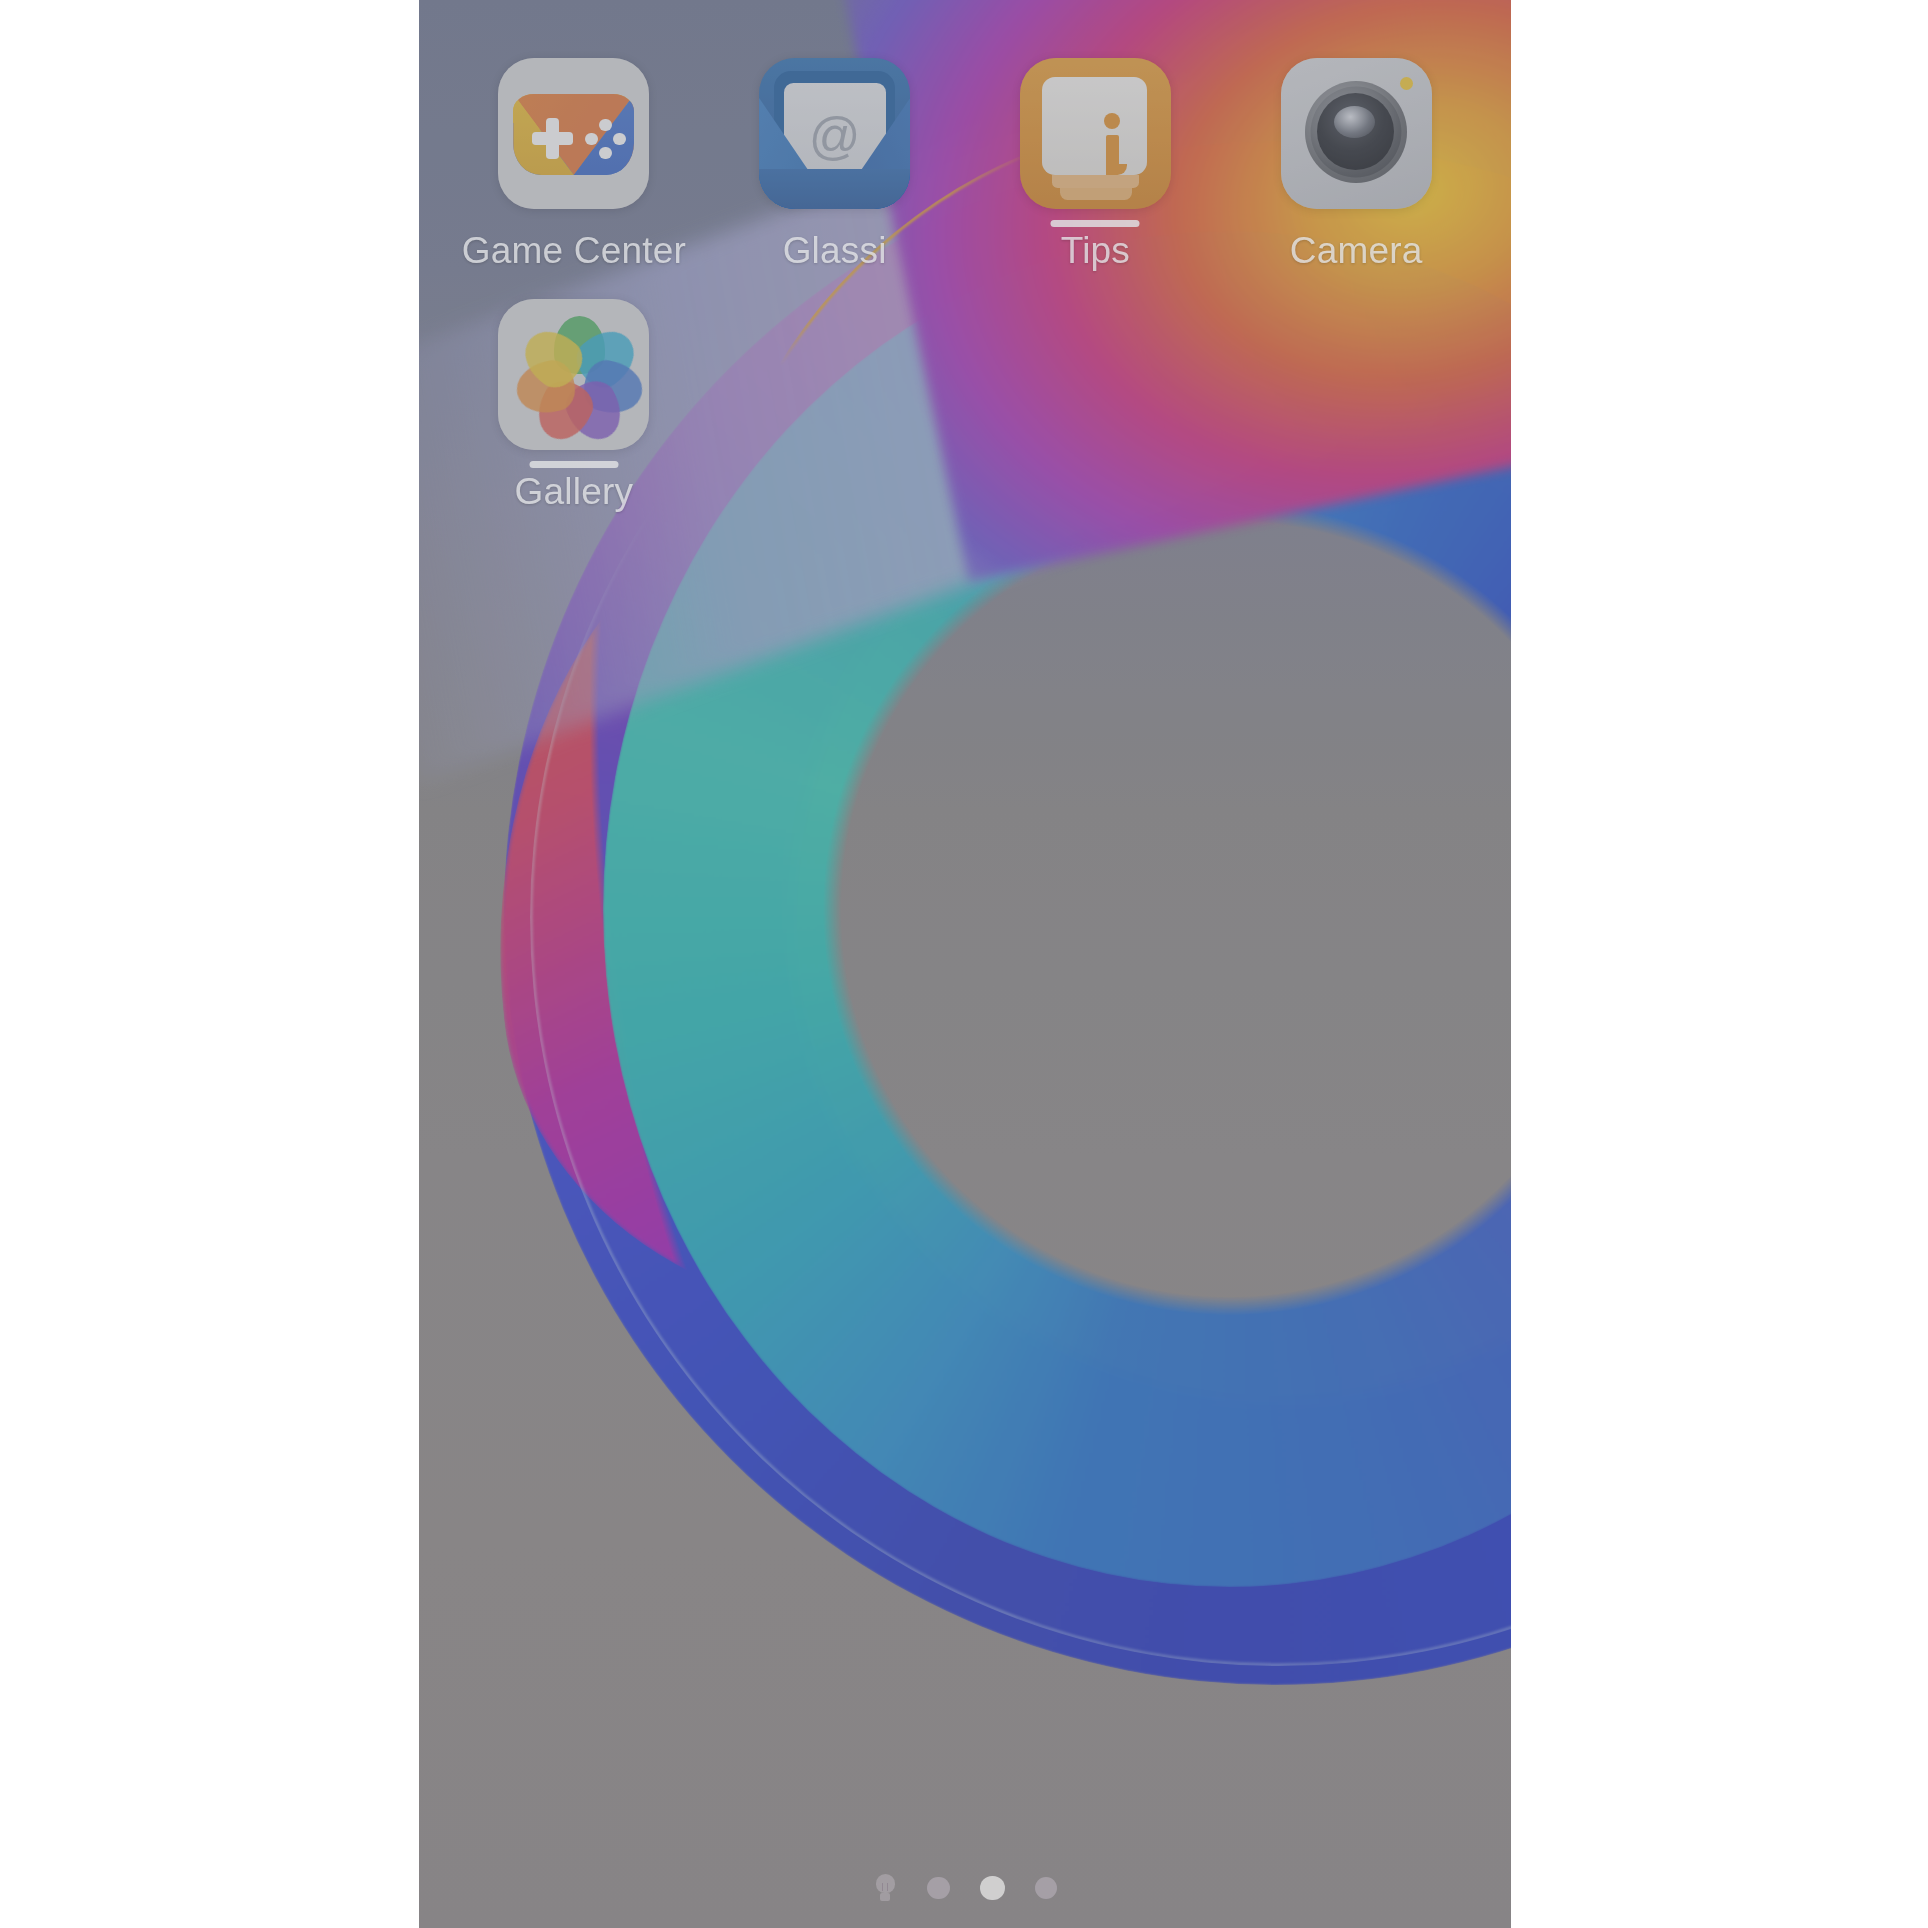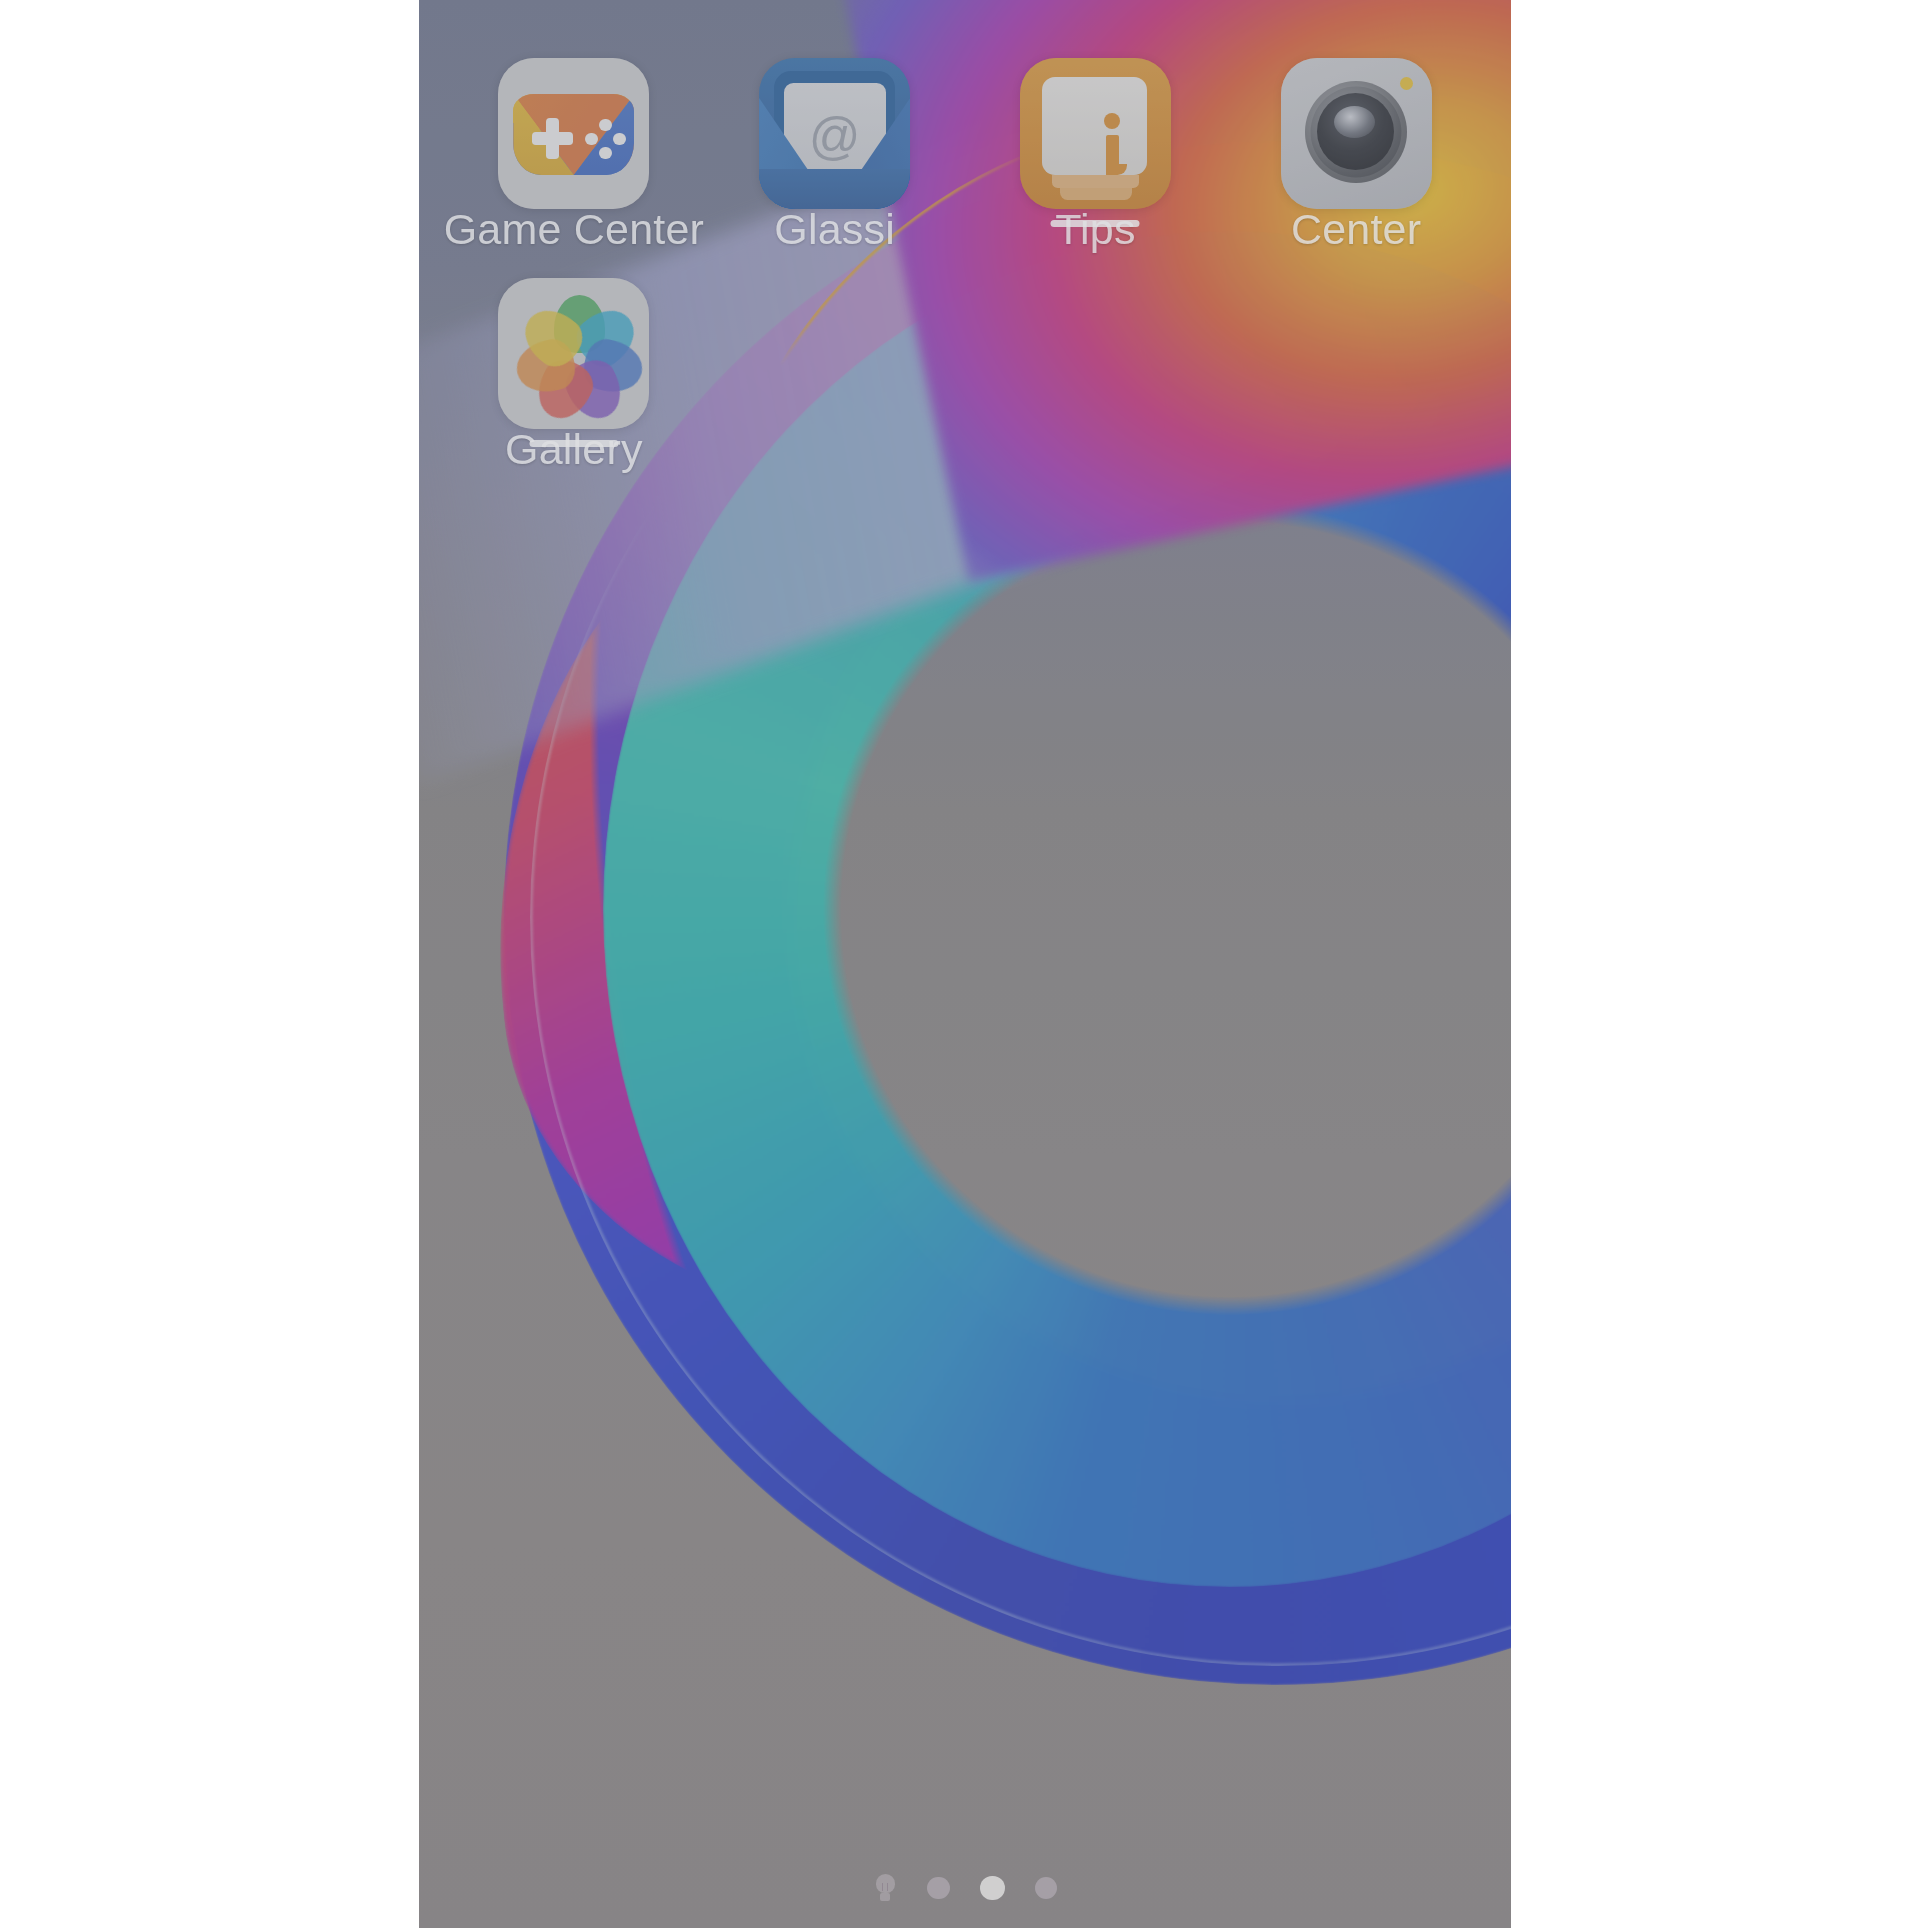--- a/index.html
+++ b/index.html
@@ -172,21 +172,22 @@
     position:relative;
   }
   .icon {
     width:151px; height:151px;
     border-radius:36px;
     position:relative;
     overflow:hidden;
     box-shadow:0 1.9px 9.4px rgba(0,0,0,.10);
   }
   .app-label {
-    font-size:43px;
+    margin-top:21px;
+    font-size:37px;
     line-height:41px;
     color:rgba(232,233,236,.78);
     white-space:nowrap;
     letter-spacing:0.2px;
     text-shadow:0 0.9px 2.8px rgba(0,0,0,.18);
   }
   .app.highlight .app-label {
     color:#ffffff;
     font-weight:400;
     text-shadow:0 0.9px 3.8px rgba(0,0,0,.45);
@@ -438,21 +439,21 @@
         <div class="icon-wrap">
           <div class="icon ic-camera">
             <div class="cam-ring">
               <div class="cam-lens">
                 <div class="cam-glint"></div>
               </div>
             </div>
             <div class="cam-flash"></div>
           </div>
         </div>
-        <div class="app-label">Center</div>
+        <div class="app-label">Camera</div>
       </div>
 
 
       <div class="app">
         <div class="icon-wrap">
           <div class="icon ic-gallery">
             <div class="petal" style="background:#3fa552;transform:rotate(0deg)"></div>
             <div class="petal" style="background:#2fa9cf;transform:rotate(51deg)"></div>
             <div class="petal" style="background:#3f72c6;transform:rotate(103deg)"></div>
             <div class="petal" style="background:#7a4fc0;transform:rotate(154deg)"></div>

